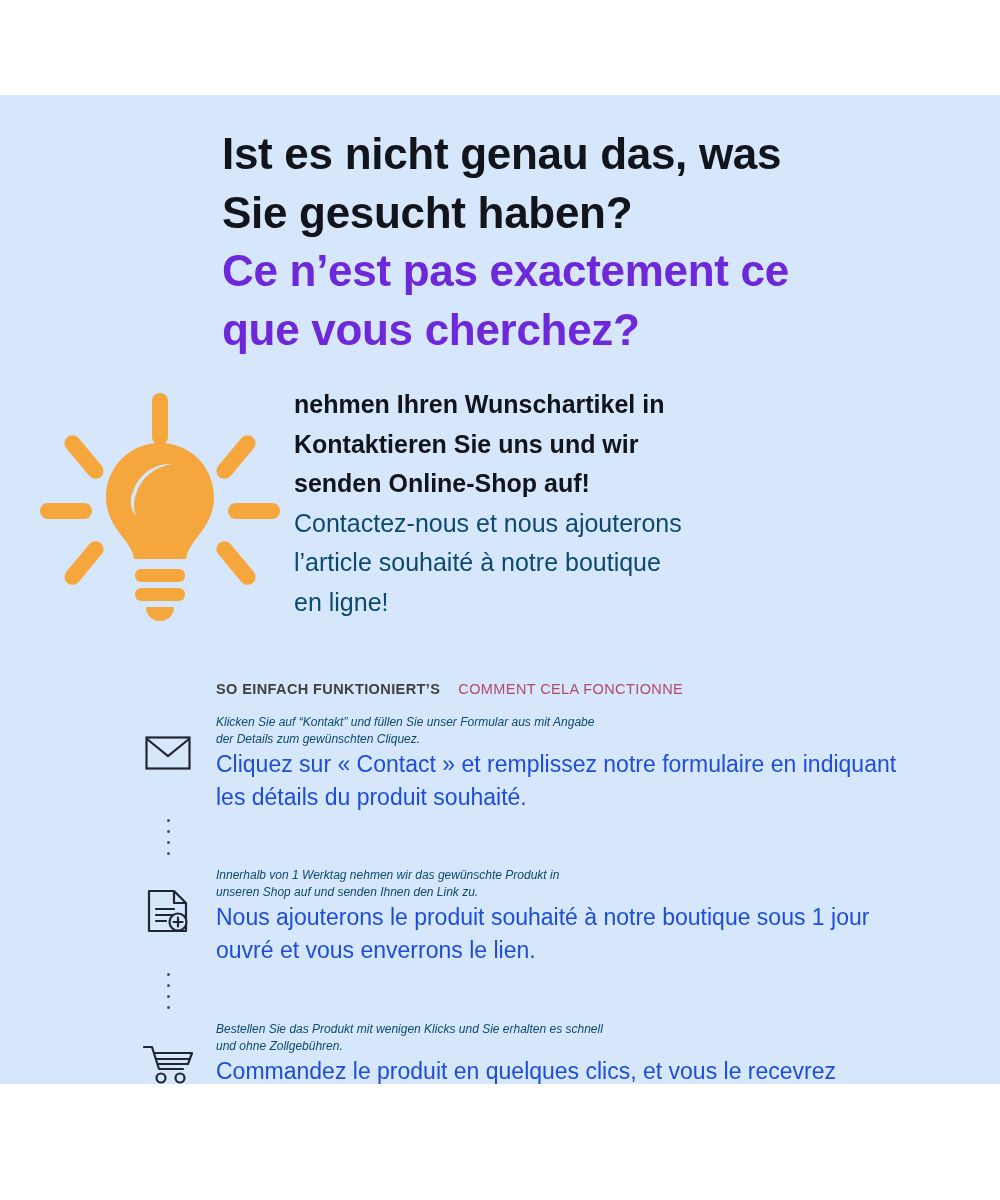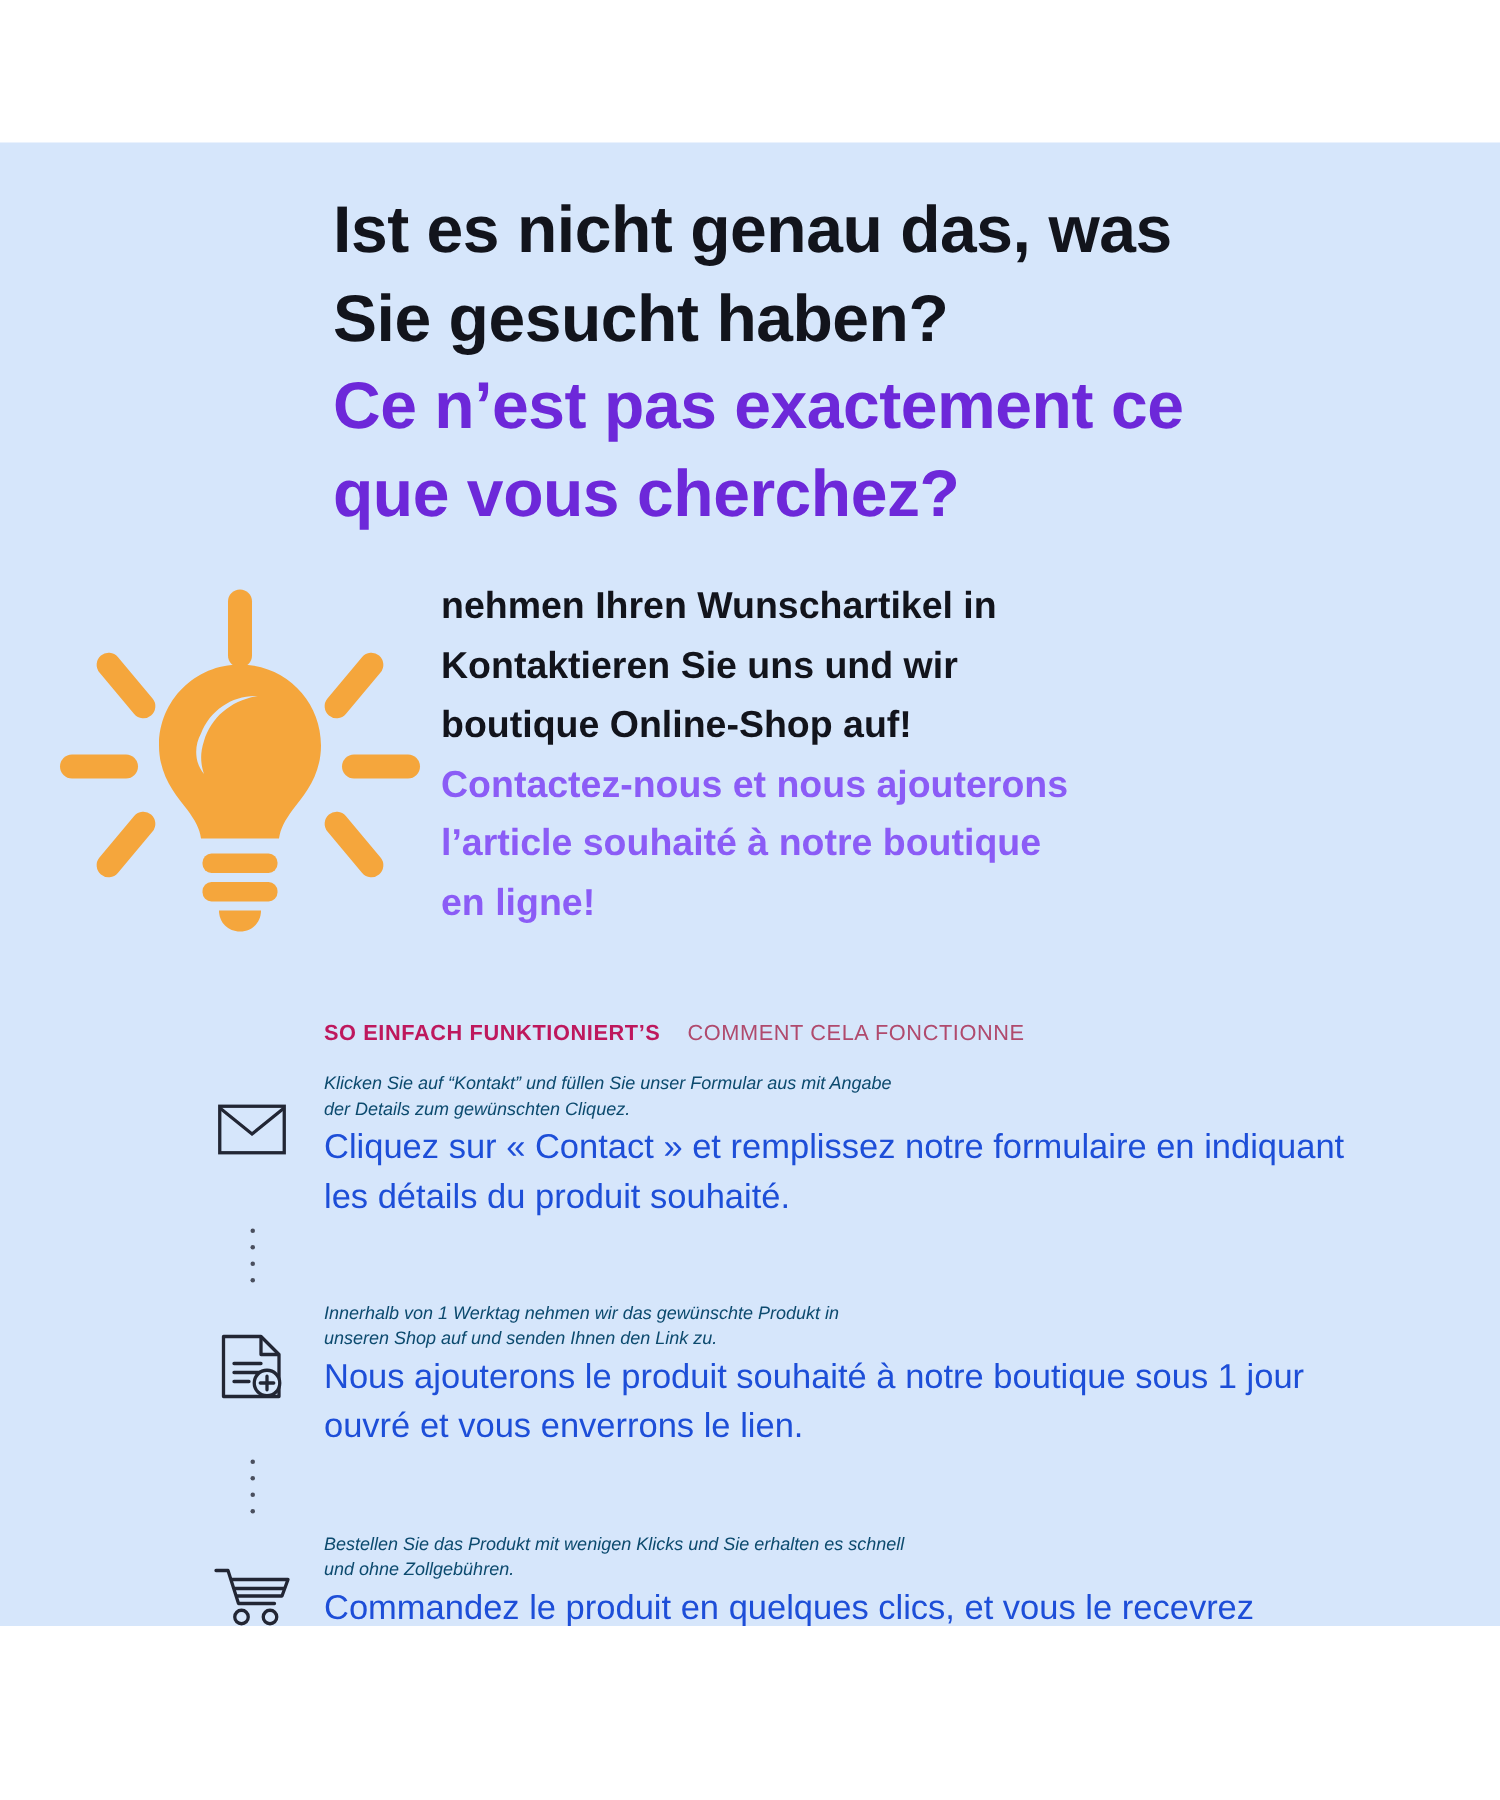--- a/index.html
+++ b/index.html
@@ -64,39 +64,39 @@
     width: 650px;
   }
   .subtext .de {
     font-size: 25px;
     font-weight: bold;
     line-height: 1.58;
     color: #12141c;
   }
   .subtext .fr {
     font-size: 25px;
-    font-weight: bold;
+    font-weight: normal;
     line-height: 1.58;
-    color: #8b5cf6;
+    color: #0c4a6e;
   }
 
   
   .howto-head {
     position: absolute;
     left: 216px;
     top: 681px;
     display: flex;
     align-items: baseline;
     gap: 18px;
   }
   .howto-head .de {
     font-size: 14.5px;
     font-weight: bold;
     letter-spacing: 0.4px;
-    color: #be185d;
+    color: #404040;
   }
   .howto-head .fr {
     font-size: 14.5px;
     font-weight: normal;
     letter-spacing: 0.4px;
     color: #b04a6d;
   }
 
   .steps {
     position: absolute;
@@ -187,21 +187,21 @@
         <path d="M112 222h28c0 8-6 14-14 14s-14-6-14-14z"></path>
       </g>
 
       <path d="M100 104c6-16 22-26 38-25-18 3-31 14-36 30-3 9-2 16 0 22-6-7-7-18-2-27z" fill="#d6e6fb"></path>
     </svg>
   </div>
 
   <div class="subtext">
     <div class="de">nehmen Ihren Wunschartikel in</div>
     <div class="de">Kontaktieren Sie uns und wir</div>
-    <div class="de">boutique Online-Shop auf!</div>
+    <div class="de">senden Online-Shop auf!</div>
     <div class="fr">Contactez-nous et nous ajouterons</div>
     <div class="fr">l’article souhaité à notre boutique</div>
     <div class="fr">en ligne!</div>
   </div>
 
   <div class="howto-head">
     <span class="de">SO EINFACH FUNKTIONIERT’S</span>
     <span class="fr">COMMENT CELA FONCTIONNE</span>
   </div>
 

